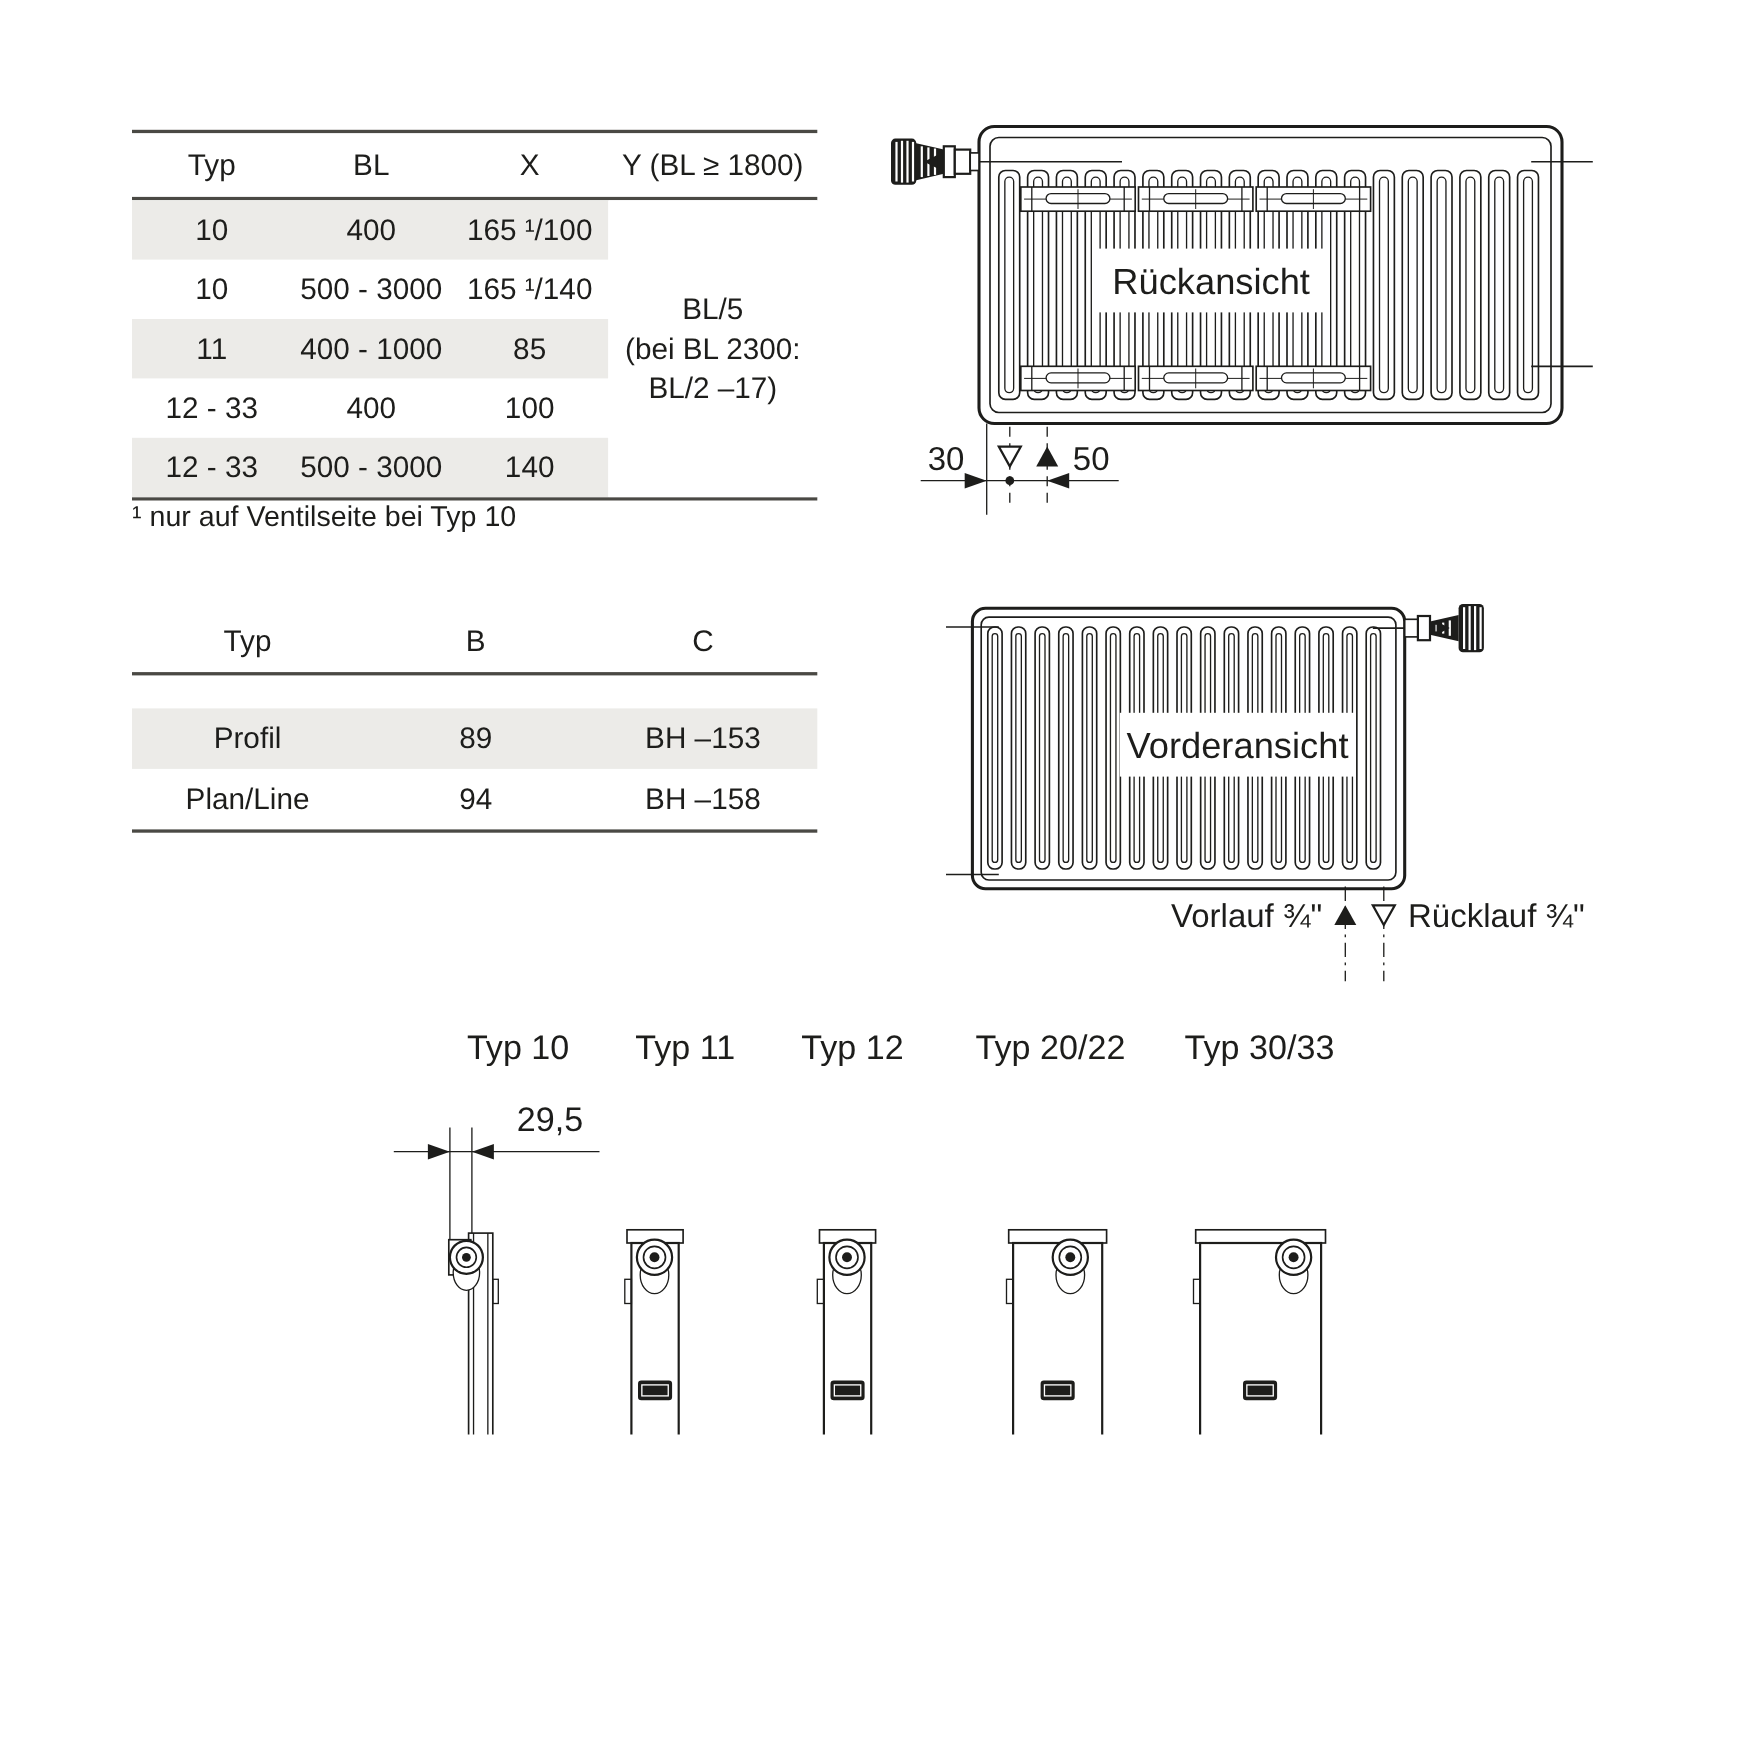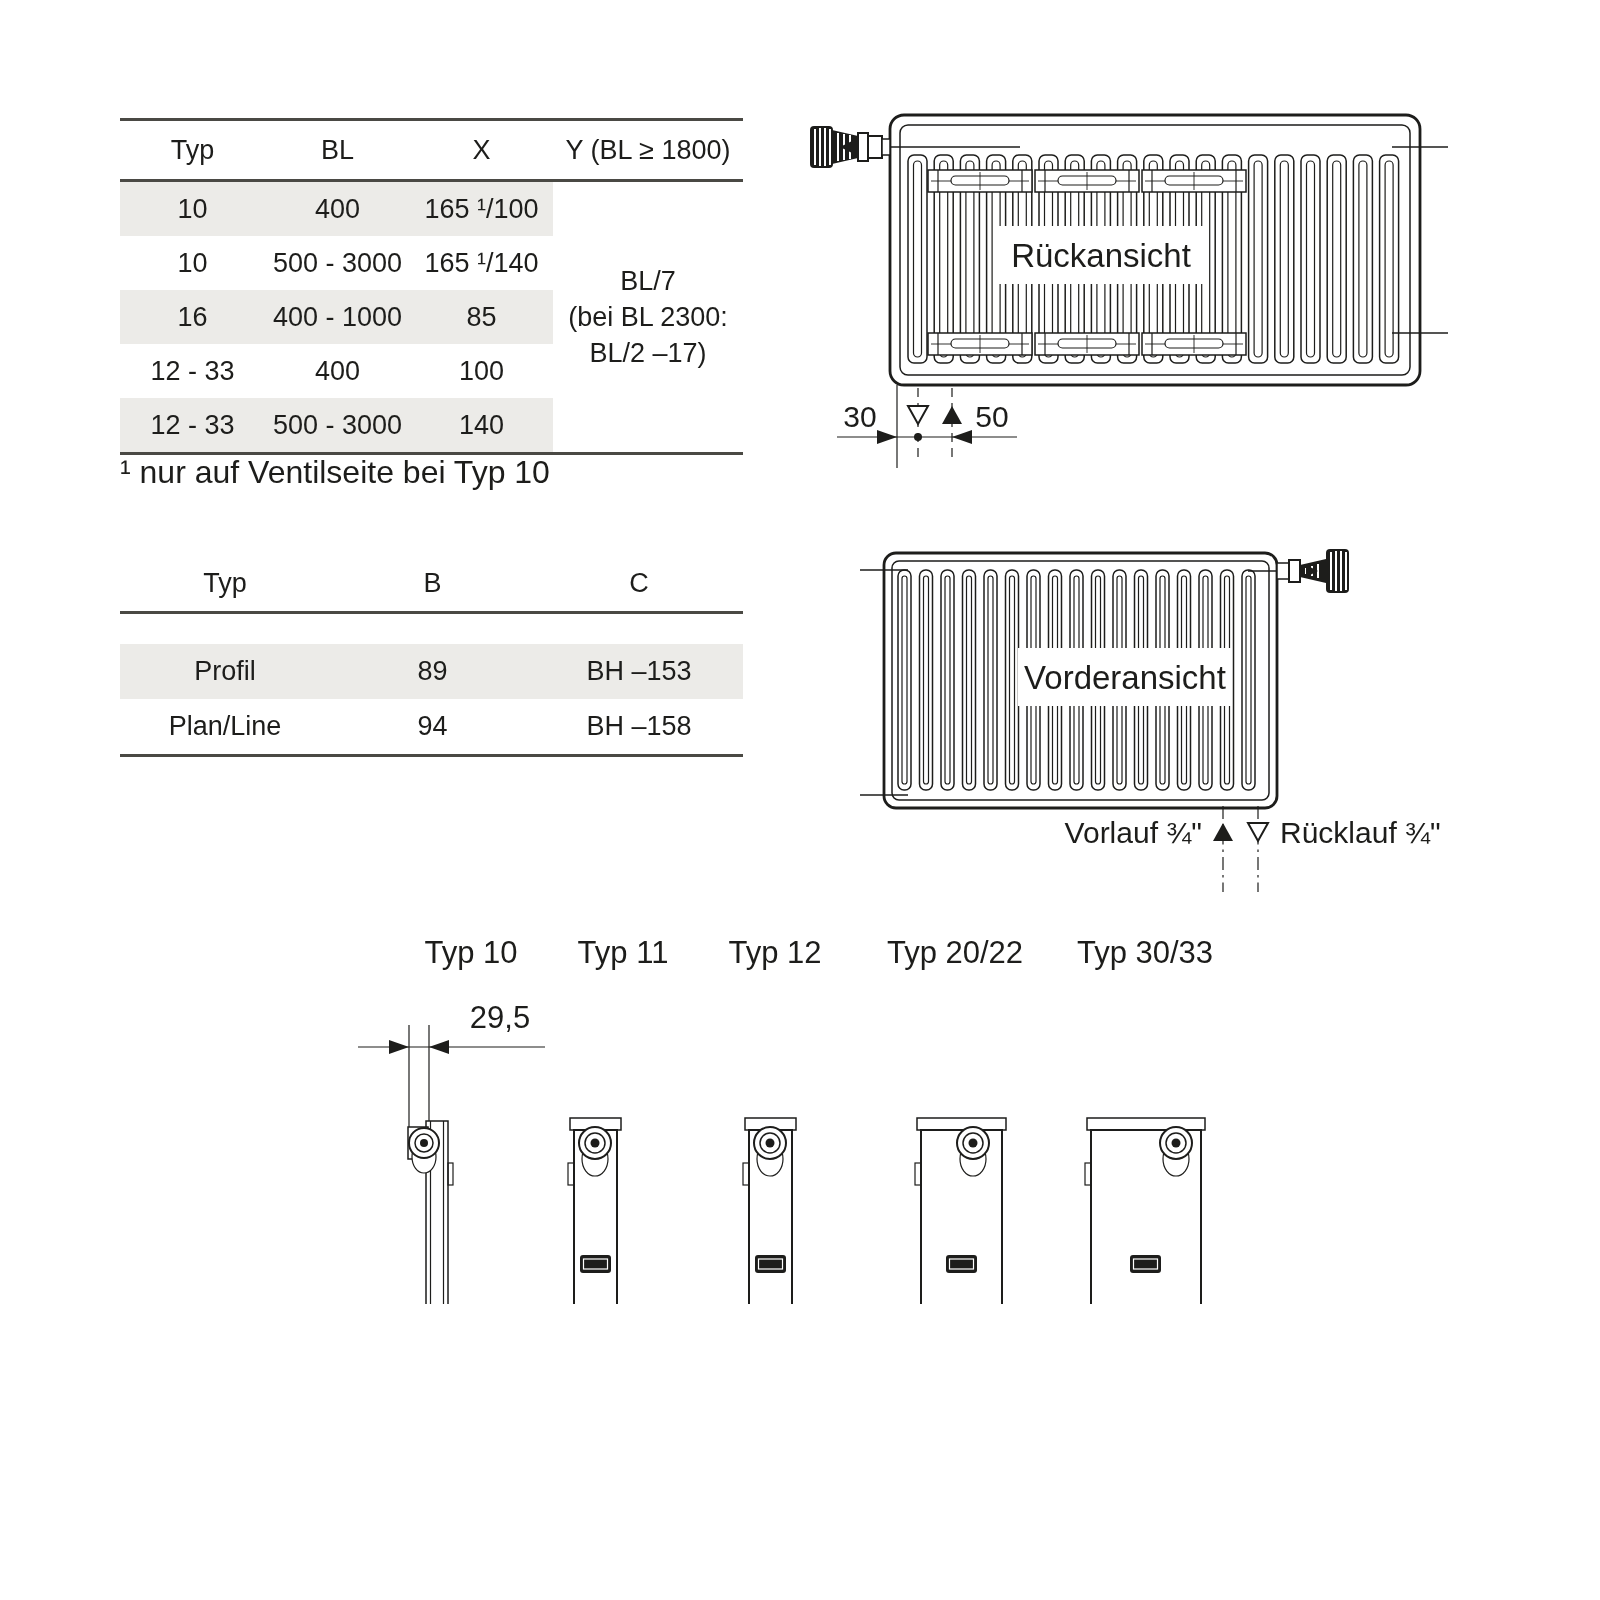--- a/index.html
+++ b/index.html
@@ -18,21 +18,21 @@
   .tbl{position:absolute;font-size:27px;}
   .grid-row{display:grid;align-items:center;text-align:center;}
   .t1-head{grid-template-columns:145px 145px 143px 190px;height:58px;
            border-top:3px solid var(--line);border-bottom:3px solid var(--line);}
   .t1-body{position:relative;border-bottom:3px solid var(--line);width:623px;height:270px;}
   .t1-drow{grid-template-columns:145px 145px 143px;width:433px;height:54px;}
   .shaded{background:var(--shade);}
   .ynote{position:absolute;left:433px;top:0;width:190px;height:270px;
          display:flex;flex-direction:column;justify-content:center;align-items:center;
          line-height:36px;background:var(--bg);}
-  .footnote{position:absolute;font-size:32px;}
+  .footnote{position:absolute;font-size:26px;}
   .t2-title{height:64px;display:flex;align-items:center;font-weight:bold;
             border-top:3px solid var(--line);border-bottom:3px solid var(--line);}
   .t2-head{grid-template-columns:210px 205px 208px;height:56px;border-bottom:3px solid var(--line);}
   .t2-row{grid-template-columns:210px 205px 208px;height:55px;}
   .t2-bottom{border-bottom:3px solid var(--line);margin-top:30px;}
 
   
   svg{position:absolute;overflow:visible;}
   svg text{fill:var(--ink);font-family:"Liberation Sans",sans-serif;}
   .s3{stroke:var(--ink);stroke-width:2.8;fill:none;}
@@ -66,36 +66,36 @@
         <div>10</div>
         <div>400</div>
         <div>165 ¹/100</div>
       </div>
       <div class="grid-row t1-drow">
         <div>10</div>
         <div>500 - 3000</div>
         <div>165 ¹/140</div>
       </div>
       <div class="grid-row t1-drow shaded">
-        <div>16</div>
+        <div>11</div>
         <div>400 - 1000</div>
         <div>85</div>
       </div>
       <div class="grid-row t1-drow">
         <div>12 - 33</div>
         <div>400</div>
         <div>100</div>
       </div>
       <div class="grid-row t1-drow shaded">
         <div>12 - 33</div>
         <div>500 - 3000</div>
         <div>140</div>
       </div>
       <div class="ynote">
-        <div>BL/7</div>
+        <div>BL/5</div>
         <div>(bei BL 2300:</div>
         <div>BL/2 –17)</div>
       </div>
     </div>
   </div>
   <div class="footnote" style="left:120px;top:454px;">¹ nur auf Ventilseite bei Typ 10</div>
 
   <div class="tbl" style="left:120px;top:555px;width:623px;">
     <div class="grid-row t2-head">
       <div>Typ</div>

